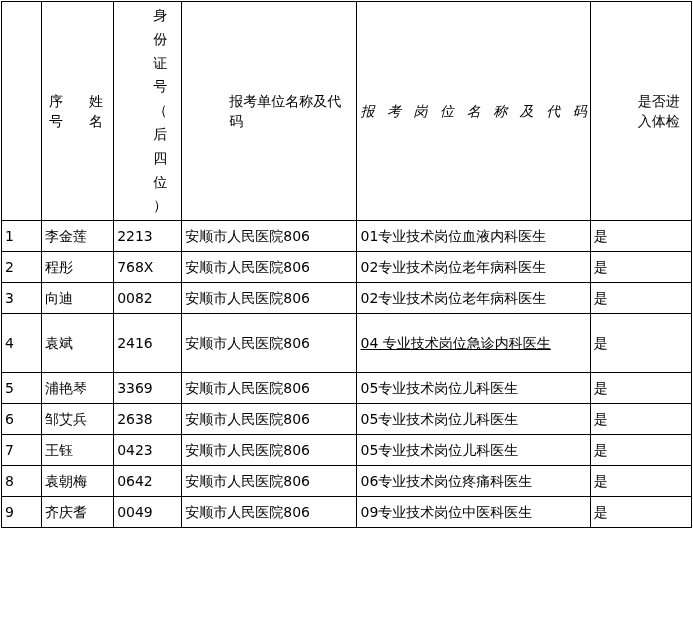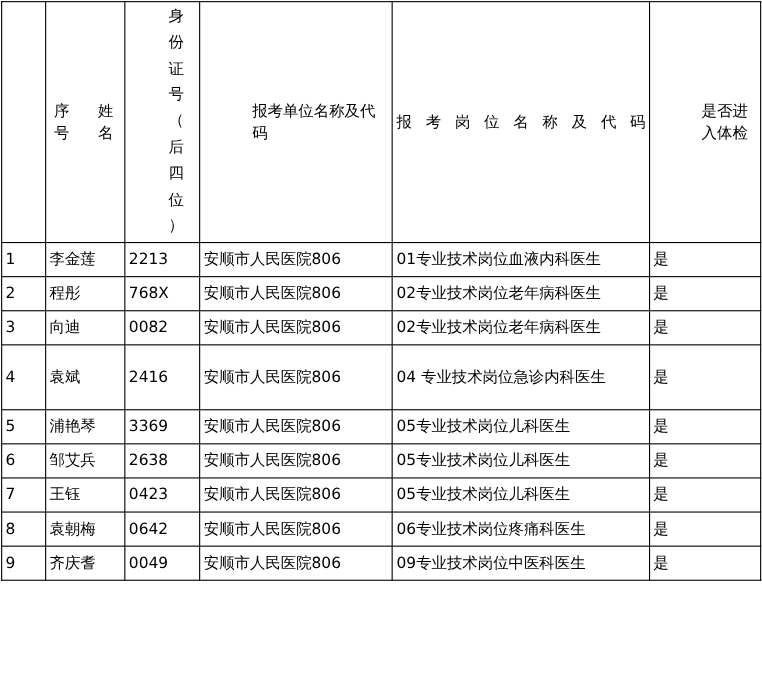--- a/index.html
+++ b/index.html
@@ -46,31 +46,32 @@
   col.c5 { width: 101px; }
 
   thead td {
     height: 182px;
     vertical-align: middle;
   }
   .hdr-justify {
     text-align: justify;
     text-align-last: justify;
     display: block;
+    font-style: italic;
   }
   .hdr-plain { display: block; margin-left: 44px; }
   .hdr-idcard {
     display: block;
     line-height: 1.7;
   }
   .hdr-idcard span { display: block; margin-left: 36px; }
   td.num { text-align: left; }
   tbody td { height: 26px; }
   tr.tall td { height: 54px; }
-  .cell-2line { line-height: 1.5; }
+  .cell-2line { line-height: 1.5; text-decoration: underline; }
   .yes-cell { text-align: left; }
 </style>
 </head>
 <body>
 
 <div class="sheet">
   <table class="grid">
     <colgroup>
       <col class="c0">
         <col class="c1">

